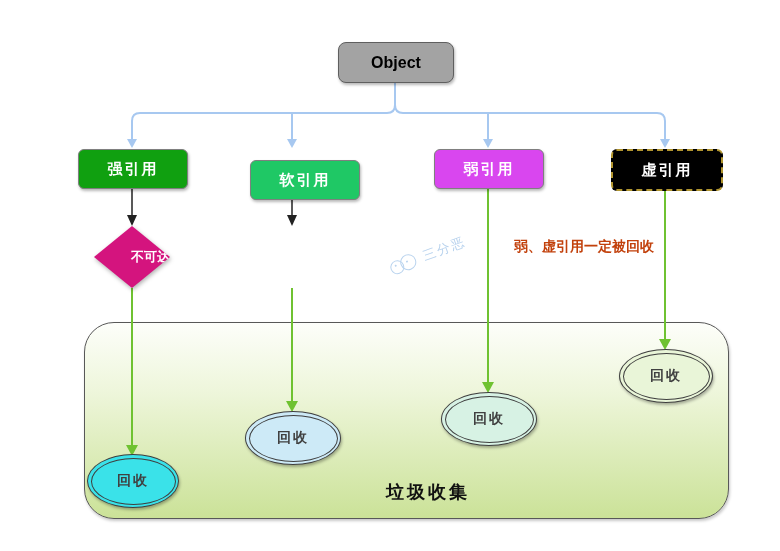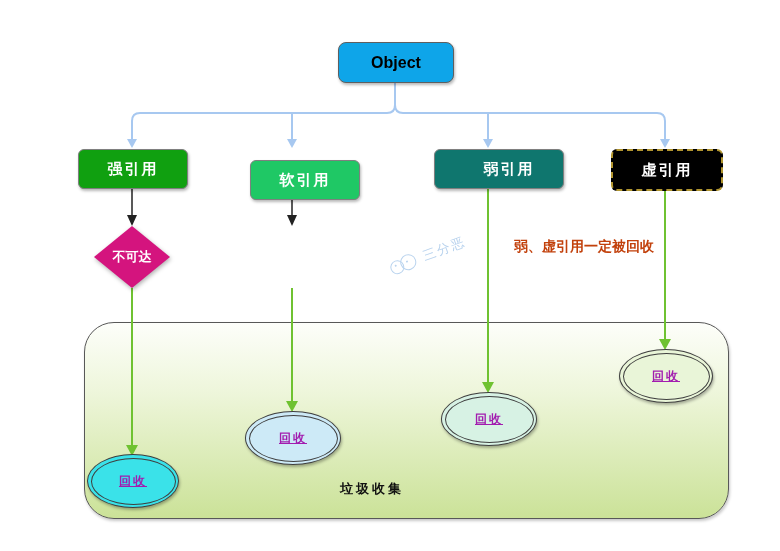--- a/index.html
+++ b/index.html
@@ -5,45 +5,45 @@
   html,body{margin:0;padding:0;background:#ffffff;}
   #canvas{
     position:relative;width:780px;height:551px;background:#ffffff;overflow:hidden;
     font-family:"Liberation Sans","DejaVu Sans",sans-serif;
   }
   #wires{position:absolute;left:0;top:0;z-index:2;}
 
   
   .object-node{
     position:absolute;left:338px;top:42px;width:114px;height:39px;z-index:3;
-    background:#0ea5e9;border:1.5px solid #5f5f5f;border-radius:8px;
+    background:#a3a3a3;border:1.5px solid #5f5f5f;border-radius:8px;
     display:flex;align-items:center;justify-content:center;
     font-weight:bold;font-size:16px;color:#000;
     box-shadow:1px 2px 3px rgba(0,0,0,.28);
   }
 
   
   .ref-node{
     position:absolute;top:149px;width:108px;height:38px;z-index:3;
     border:1.5px solid #7f7f7f;border-radius:6px;
     display:flex;align-items:center;justify-content:center;
     font-weight:bold;font-size:15px;color:#ffffff;letter-spacing:2px;
     box-shadow:1px 2px 3px rgba(0,0,0,.28);
   }
   .ref-strong {left:78px; background:#10a010;border-radius:6px;}
   .ref-soft   {left:250px;background:#1fc865;margin-top:11px;}
-  .ref-weak   {left:434px;background:#0f766e;padding-left:20px;}
+  .ref-weak   {left:434px;background:#d946ef;}
   .ref-phantom{left:611px;background:#000000;border:2px dashed #b1952f;box-shadow:none;}
 
   
   .diamond-wrap{position:absolute;z-index:3;filter:drop-shadow(1px 2px 2px rgba(0,0,0,.3));}
   .diamond{
     width:100%;height:100%;background:#d4147e;
     clip-path:polygon(50% 0,100% 50%,50% 100%,0 50%);
-    display:flex;align-items:center;justify-content:center;
+    display:flex;align-items:center;justify-content:flex-end;
     color:#fff;font-weight:bold;font-size:13px;
   }
   .dm-1{left:94px; top:226px;width:76px;height:62px;}
   .dm-2{left:249px;top:226px;width:86px;height:62px;}
 
   
   .annotation{
     position:absolute;left:495px;top:238px;width:178px;z-index:3;
     font-weight:bold;font-size:14px;color:#c2410c;text-align:center;
   }
@@ -67,33 +67,33 @@
 
   
   .gc-container{
     position:absolute;left:84px;top:322px;width:643px;height:195px;z-index:1;
     border:1.5px solid #585858;border-radius:30px;
     background:linear-gradient(to bottom,#fdfefa 0%,#eef6db 35%,#cbe298 100%);
     box-shadow:1px 2px 3px rgba(0,0,0,.22);
   }
   .gc-label{
     position:absolute;left:340px;top:480px;width:130px;z-index:3;
-    text-align:left;font-weight:bold;font-size:13px;color:#111;letter-spacing:3px;
+    text-align:right;font-weight:bold;font-size:18px;color:#111;letter-spacing:3px;
   }
 
   
   .ellipse{
     position:absolute;z-index:3;border:1.5px solid #3f3f3f;border-radius:50%;
     box-shadow:1px 2px 3px rgba(0,0,0,.3);
   }
   .ellipse .inner{
     position:absolute;left:2.5px;top:2.5px;right:2.5px;bottom:2.5px;
     border:1px solid #3f3f3f;border-radius:50%;
     display:flex;align-items:center;justify-content:center;
-    font-weight:bold;font-size:12px;color:#a21caf;letter-spacing:2px;text-decoration:underline;
+    font-weight:bold;font-size:14px;color:#404040;letter-spacing:2px;
   }
   .el-1{left:87px; top:454px;width:90px;height:52px;background:#3ae2e9;}
   .el-1 .inner{background:#3ae2e9;}
   .el-2{left:245px;top:411px;width:94px;height:52px;background:#cdeaf7;}
   .el-2 .inner{background:#cdeaf7;}
   .el-3{left:441px;top:392px;width:94px;height:52px;background:#d7f2e4;}
   .el-3 .inner{background:#d7f2e4;}
   .el-4{left:619px;top:349px;width:92px;height:52px;background:#e9f5d8;}
   .el-4 .inner{background:#e9f5d8;}
 </style>

